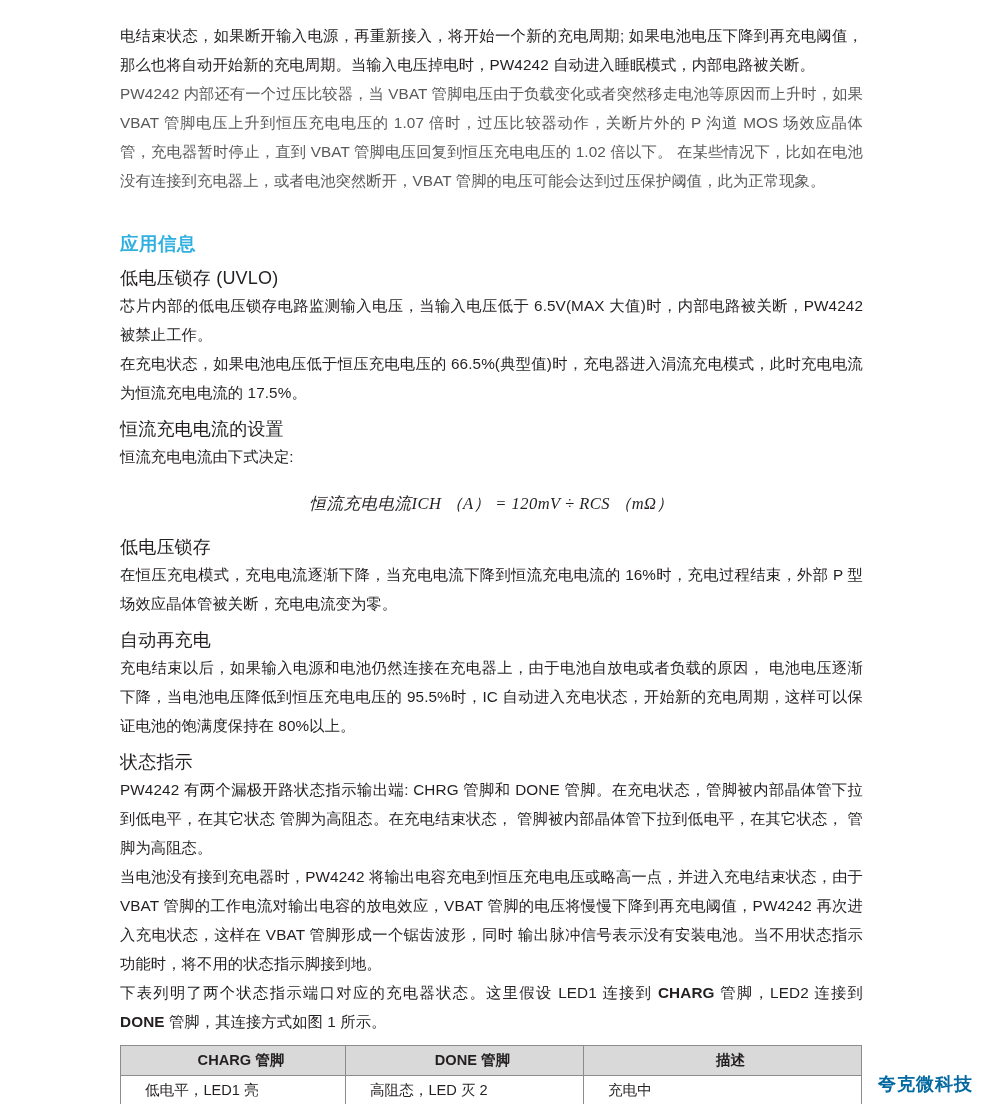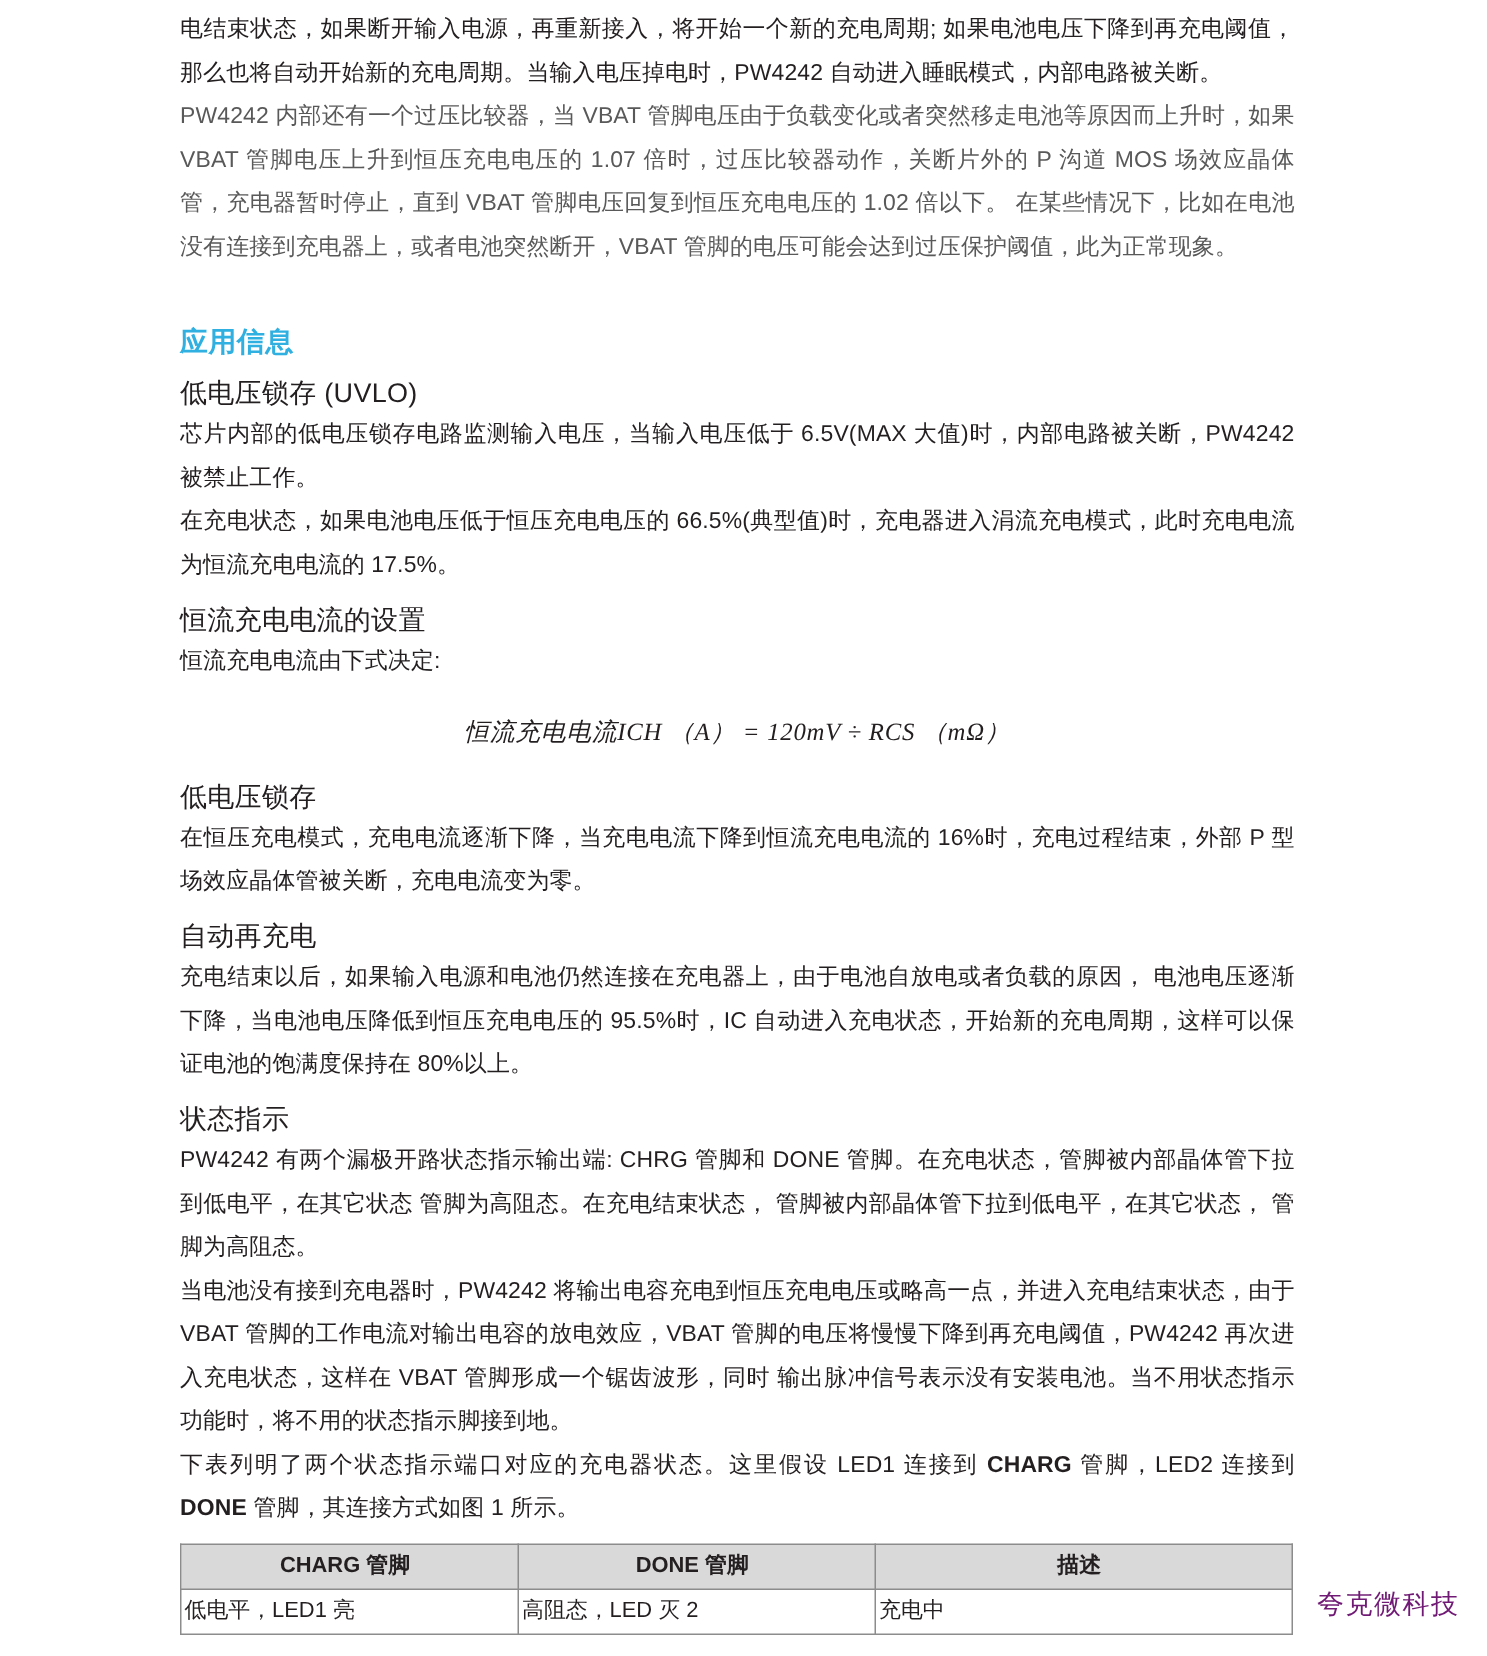--- a/index.html
+++ b/index.html
@@ -30,21 +30,21 @@
     line-height: 29px;
     text-align: justify;
     text-justify: inter-ideograph;
     margin: 0;
     letter-spacing: 0.1px;
   }
   .para.gray {
     color: #595959;
   }
   .top-block {
-    padding-top: 5px;
+    padding-top: 21px;
   }
   .section-title {
     color: #30b0e0;
     font-size: 18.5px;
     font-weight: bold;
     margin: 36px 0 10px 0;
     letter-spacing: 0.5px;
   }
   .sub-title {
     font-size: 18px;
@@ -63,41 +63,41 @@
   table.status-table {
     border-collapse: collapse;
     width: 741px;
     margin: 9px 0 0 0;
     table-layout: fixed;
   }
   table.status-table th,
   table.status-table td {
     border: 1px solid #8c8c8c;
     font-size: 14.6px;
-    padding: 5px 8px 6px 2px;
+    padding: 5px 8px 6px 24px;
     line-height: 18px;
   }
   table.status-table th {
     background: #d9d9d9;
     font-weight: bold;
     text-align: center;
   }
   table.status-table td {
     text-align: left;
   }
   col.c1 { width: 225px; }
   col.c2 { width: 238px; }
   col.c3 { width: 278px; }
   .watermark {
     position: absolute;
     right: 18px;
-    bottom: 23px;
-    color: #701a75;
+    bottom: 8px;
+    color: #0369a1;
     font-size: 18px;
-    font-weight: normal;
+    font-weight: bold;
     letter-spacing: 1px;
     white-space: nowrap;
   }
 </style>
 </head>
 <body>
 
 <div class="page">
 
   <div class="top-block">

